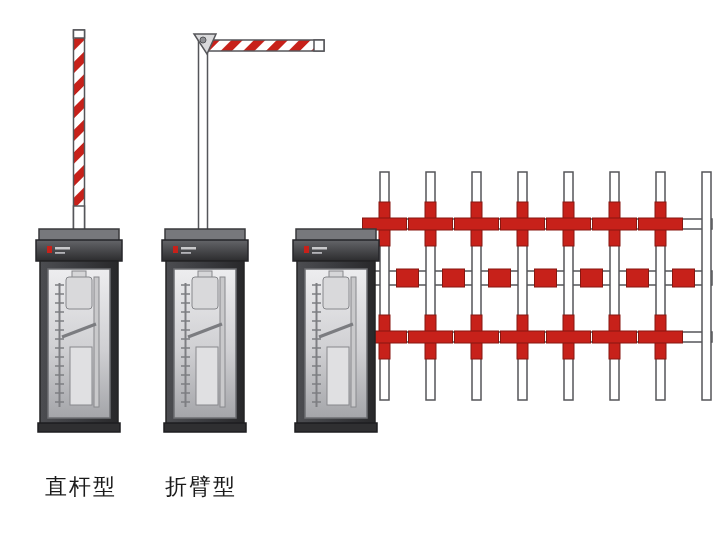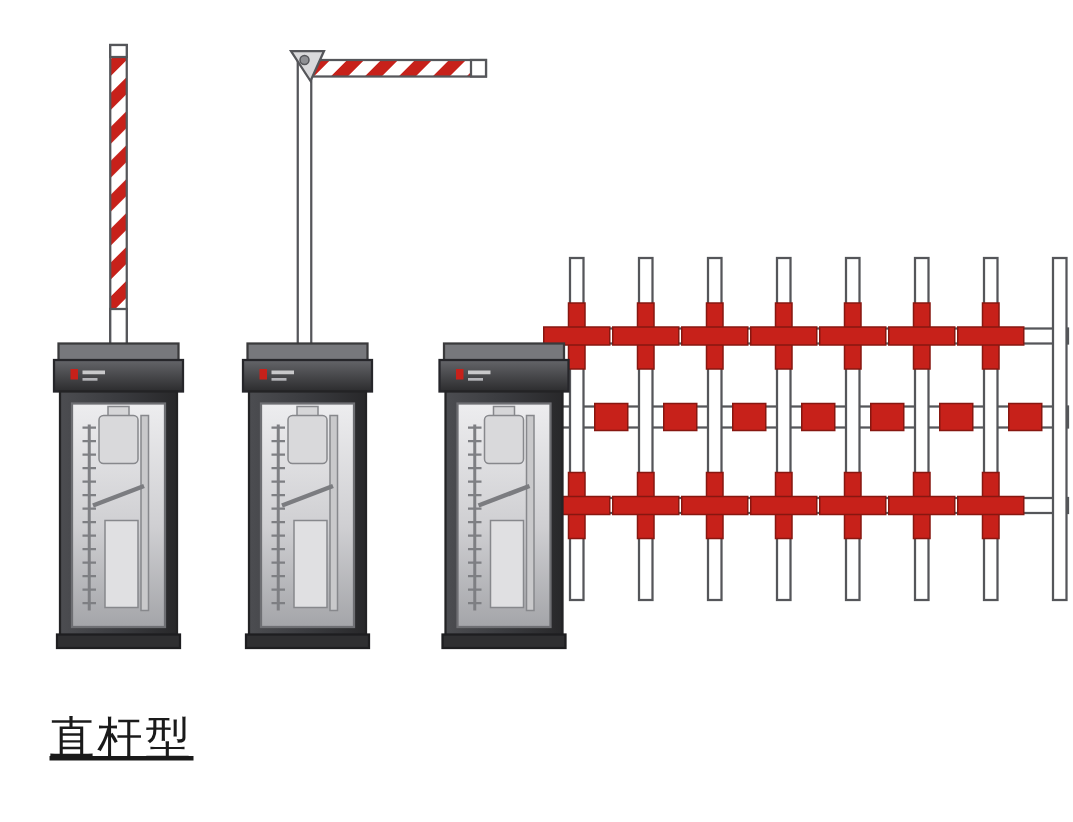--- a/index.html
+++ b/index.html
@@ -11,22 +11,22 @@
   body{
     width:715px;height:548px;position:relative;overflow:hidden;
     background:#ffffff;
     font-family:"DejaVu Sans","Liberation Sans",sans-serif;
   }
   .stage{position:absolute;inset:0;}
   svg{display:block;}
   .label{
     position:absolute;top:472px;
     transform:translateX(-50%);
-    font-size:30px;font-weight:500;letter-spacing:2px;
-    color:var(--label);white-space:nowrap;text-decoration:underline;
+    font-size:22px;font-weight:500;letter-spacing:2px;
+    color:var(--label);white-space:nowrap;
   }
   .lab-straight{left:81px;}
   .lab-folding{left:201px;}
   .lab-fence{left:457px;}
 
   .whitebar{fill:#ffffff;stroke:var(--outline);stroke-width:1.5;}
   .crossrect{fill:var(--red);stroke:#871710;stroke-width:1;}
   .midred{fill:var(--red);stroke:#871710;stroke-width:1;}
   .mech{stroke:#87888c;}
 </style>
@@ -139,13 +139,14 @@
         <use href="#cross" x="522.5" y="337"></use>
         <use href="#cross" x="568.5" y="337"></use>
         <use href="#cross" x="614.5" y="337"></use>
         <use href="#cross" x="660.5" y="337"></use>
       </g>
       <use href="#cabinet" x="293" y="227"></use>
     </g>
   </svg>
 
   <div class="label lab-straight">直杆型</div>
+  <div class="label lab-folding">折臂型</div>
 </div>
 
 </body></html>

